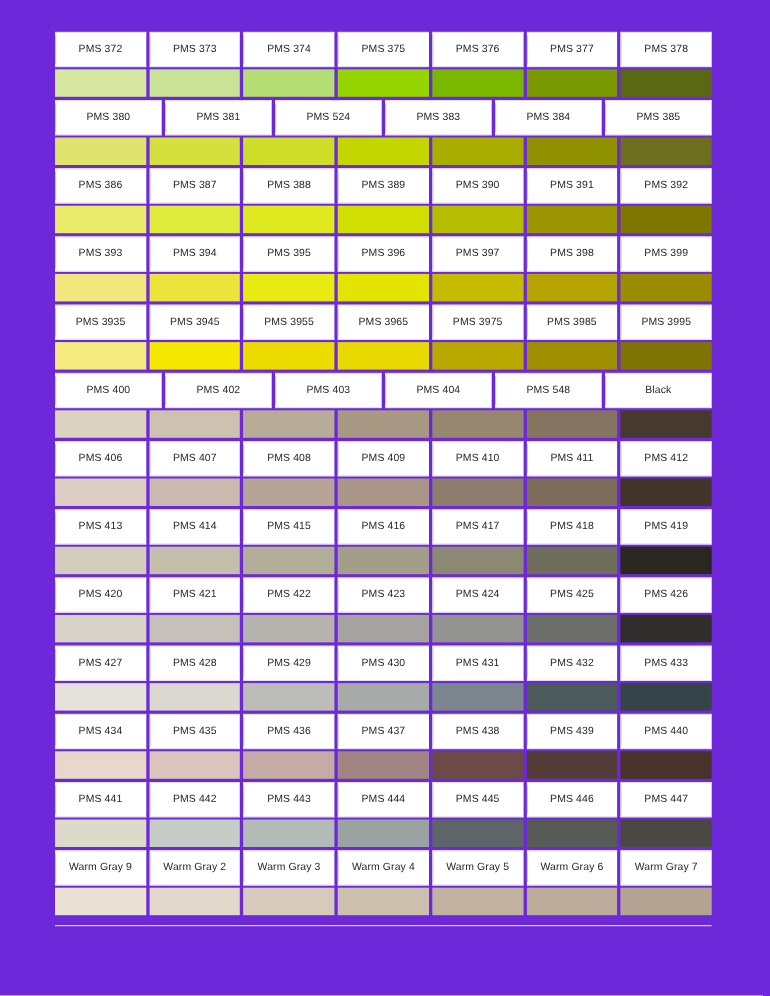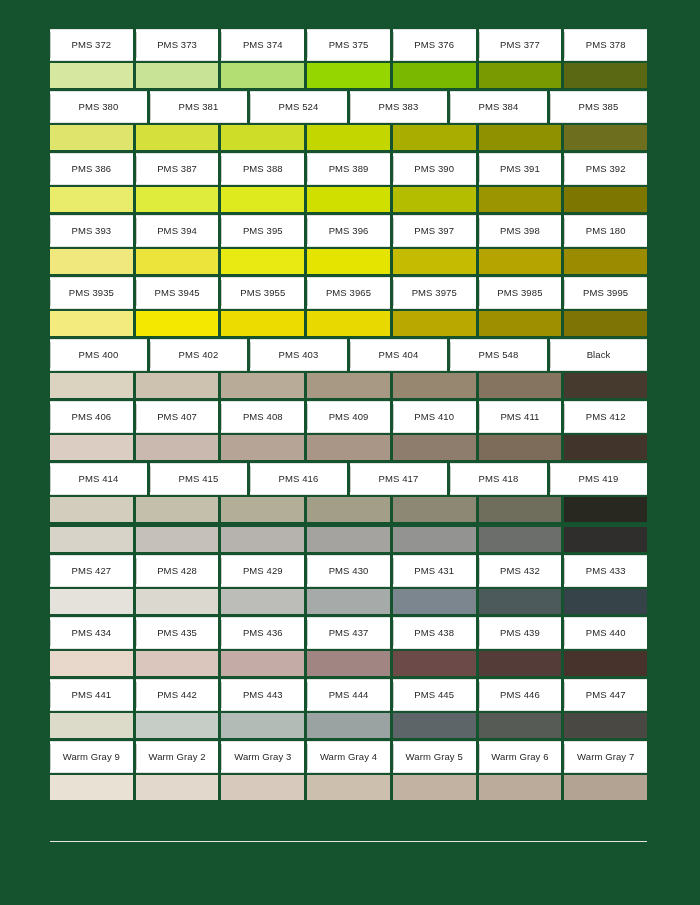--- a/index.html
+++ b/index.html
@@ -11,21 +11,21 @@
   body {
     width: 700px;
     height: 905px;
     font-family: "Liberation Sans", sans-serif;
     -webkit-font-smoothing: antialiased;
   }
   #page {
     position: relative;
     width: 700px;
     height: 905px;
-    background: #14532d;
+    background: #6d28d9;
     overflow: hidden;
   }
   #chart {
     position: absolute;
     left: 50px;
     top: 29px;
     width: 597px;
   }
   .band {
     width: 100%;
@@ -259,21 +259,21 @@
           <div class="cell label-cell">
             <span class="label-text">PMS 396</span>
           </div>
           <div class="cell label-cell">
             <span class="label-text">PMS 397</span>
           </div>
           <div class="cell label-cell">
             <span class="label-text">PMS 398</span>
           </div>
           <div class="cell label-cell">
-            <span class="label-text">PMS 180</span>
+            <span class="label-text">PMS 399</span>
           </div>
         </div>
         <div class="row swatch-row">
           <div class="cell swatch-cell">
             <div class="swatch" style="background-color: rgb(240, 232, 124);"></div>
           </div>
           <div class="cell swatch-cell">
             <div class="swatch" style="background-color: rgb(236, 228, 59);"></div>
           </div>
           <div class="cell swatch-cell">
@@ -430,20 +430,23 @@
             <div class="swatch" style="background-color: rgb(126, 108, 90);"></div>
           </div>
           <div class="cell swatch-cell">
             <div class="swatch" style="background-color: rgb(65, 52, 42);"></div>
           </div>
         </div>
       </div>
       <div class="band">
         <div class="row label-row">
           <div class="cell label-cell">
+            <span class="label-text">PMS 413</span>
+          </div>
+          <div class="cell label-cell">
             <span class="label-text">PMS 414</span>
           </div>
           <div class="cell label-cell">
             <span class="label-text">PMS 415</span>
           </div>
           <div class="cell label-cell">
             <span class="label-text">PMS 416</span>
           </div>
           <div class="cell label-cell">
             <span class="label-text">PMS 417</span>
@@ -473,20 +476,43 @@
           </div>
           <div class="cell swatch-cell">
             <div class="swatch" style="background-color: rgb(111, 110, 92);"></div>
           </div>
           <div class="cell swatch-cell">
             <div class="swatch" style="background-color: rgb(40, 40, 32);"></div>
           </div>
         </div>
       </div>
       <div class="band">
+        <div class="row label-row">
+          <div class="cell label-cell">
+            <span class="label-text">PMS 420</span>
+          </div>
+          <div class="cell label-cell">
+            <span class="label-text">PMS 421</span>
+          </div>
+          <div class="cell label-cell">
+            <span class="label-text">PMS 422</span>
+          </div>
+          <div class="cell label-cell">
+            <span class="label-text">PMS 423</span>
+          </div>
+          <div class="cell label-cell">
+            <span class="label-text">PMS 424</span>
+          </div>
+          <div class="cell label-cell">
+            <span class="label-text">PMS 425</span>
+          </div>
+          <div class="cell label-cell">
+            <span class="label-text">PMS 426</span>
+          </div>
+        </div>
         <div class="row swatch-row">
           <div class="cell swatch-cell">
             <div class="swatch" style="background-color: rgb(216, 211, 200);"></div>
           </div>
           <div class="cell swatch-cell">
             <div class="swatch" style="background-color: rgb(197, 193, 186);"></div>
           </div>
           <div class="cell swatch-cell">
             <div class="swatch" style="background-color: rgb(182, 178, 174);"></div>
           </div>

